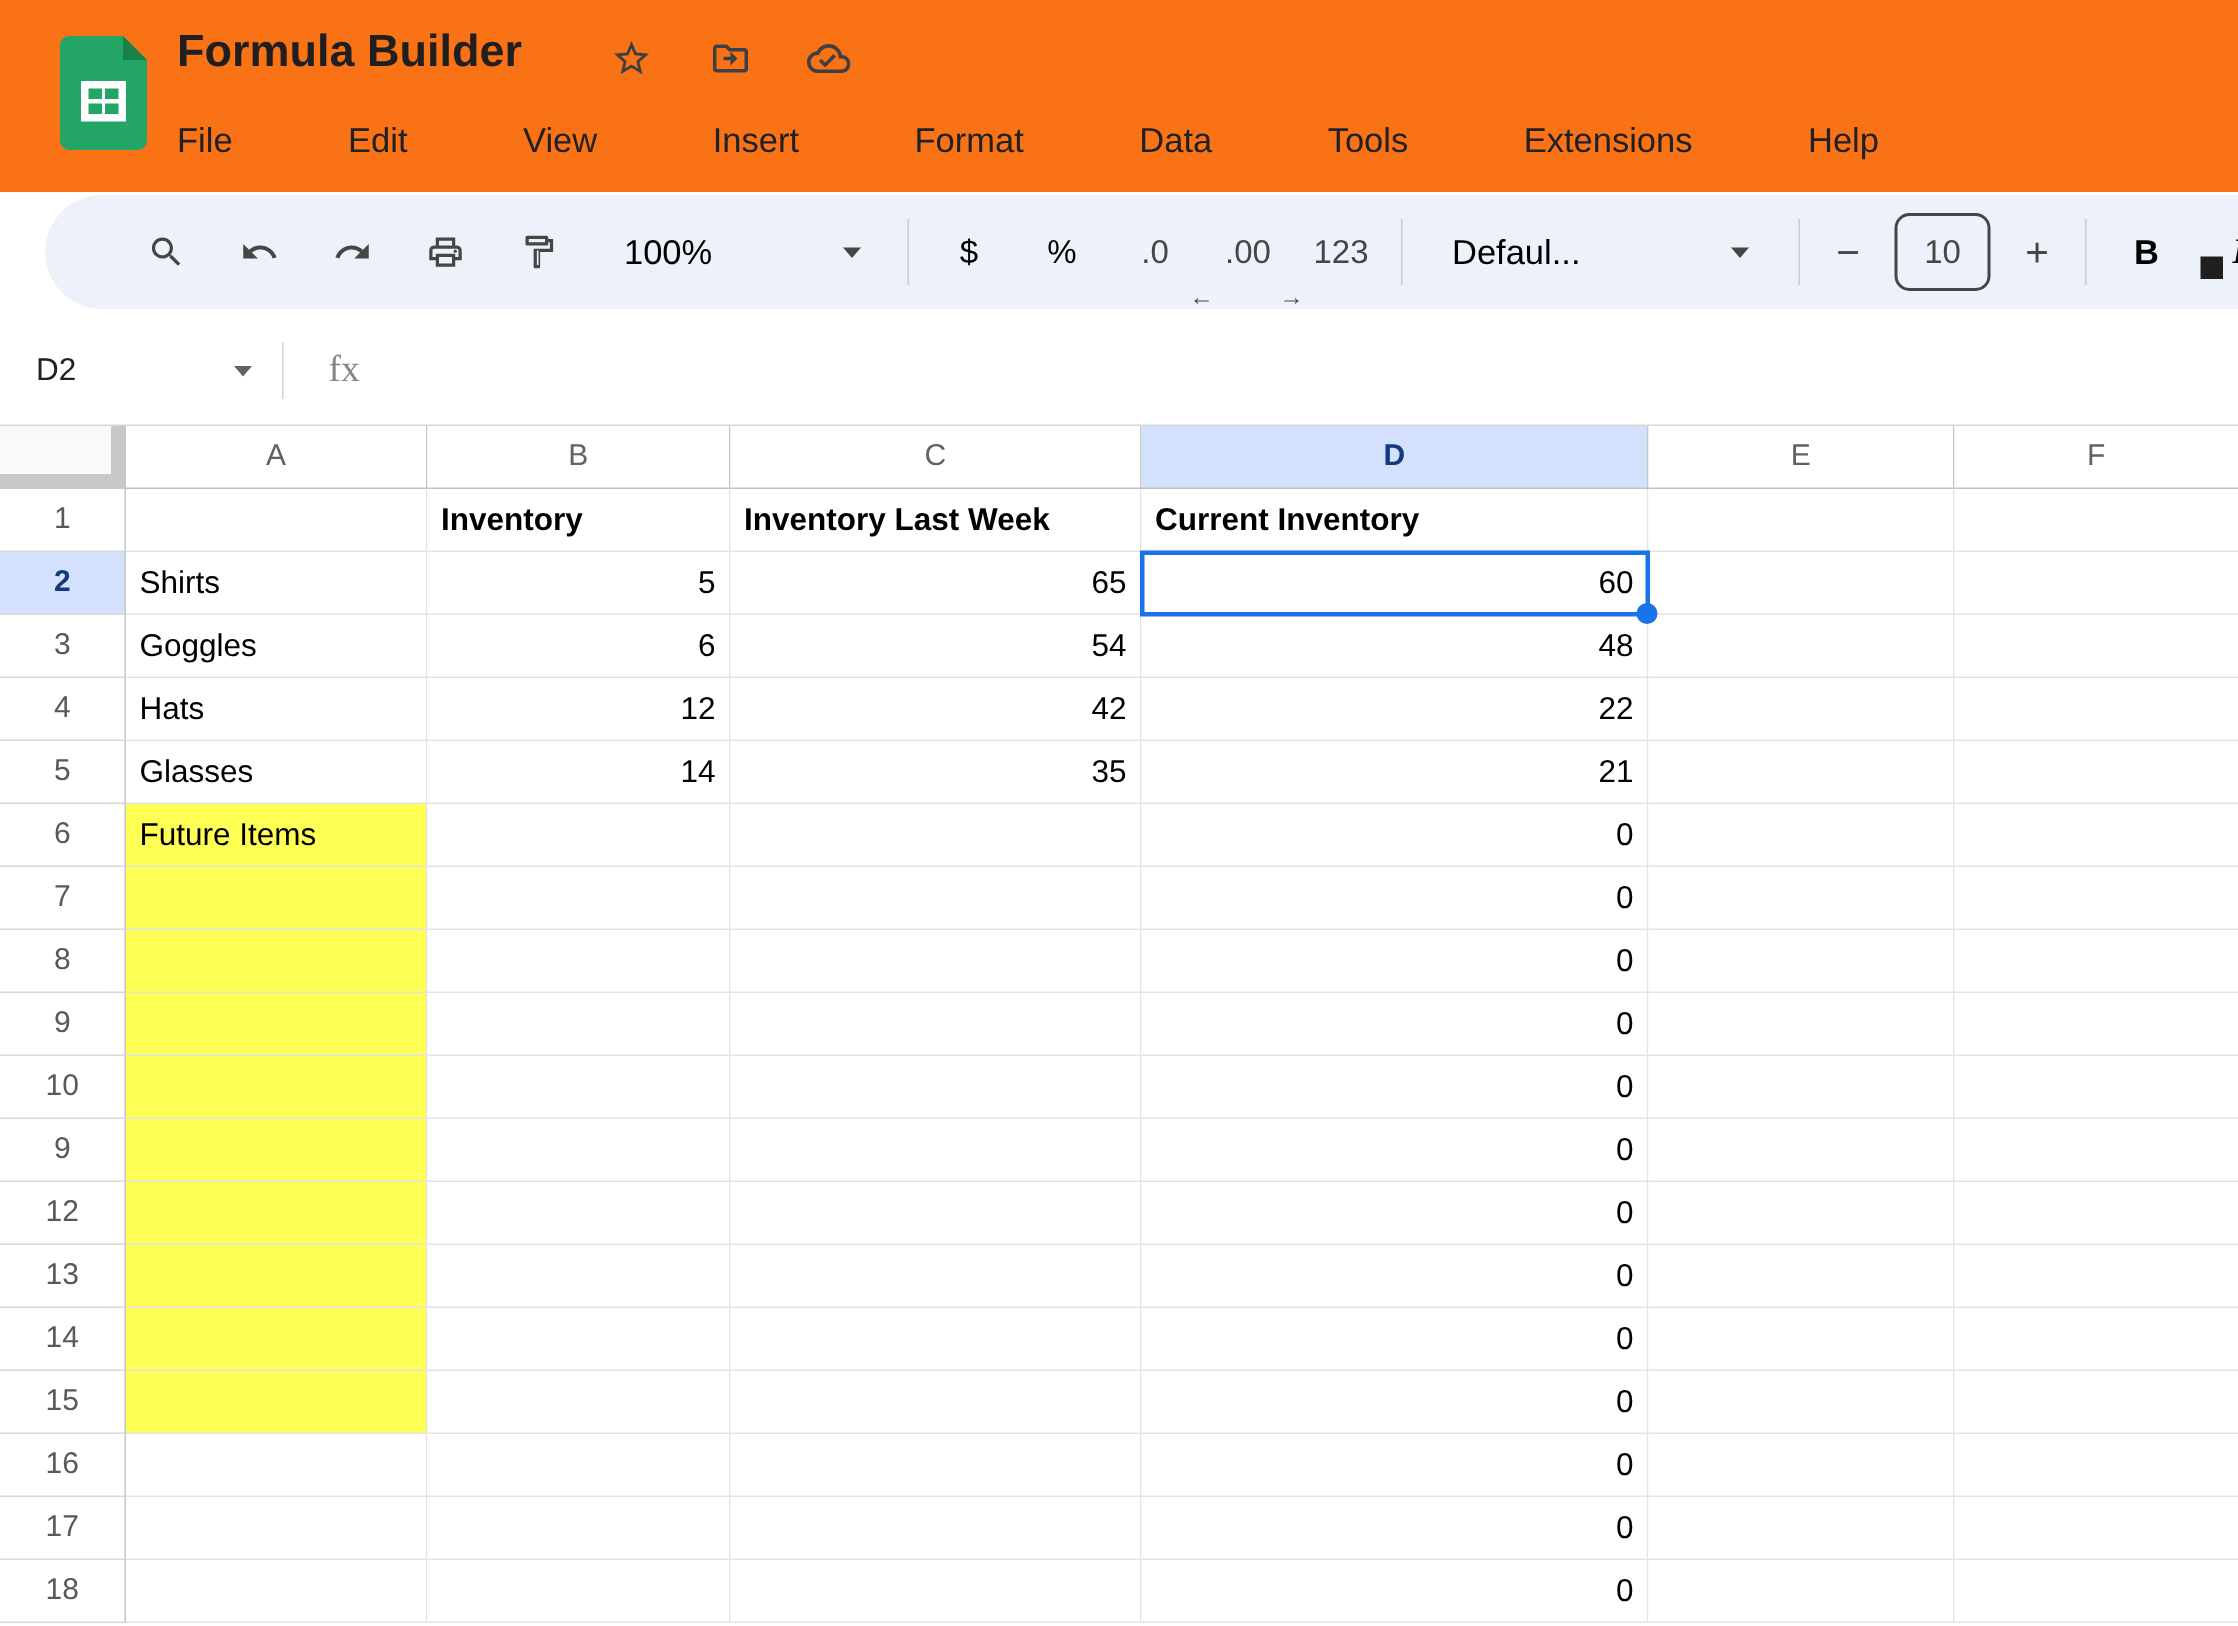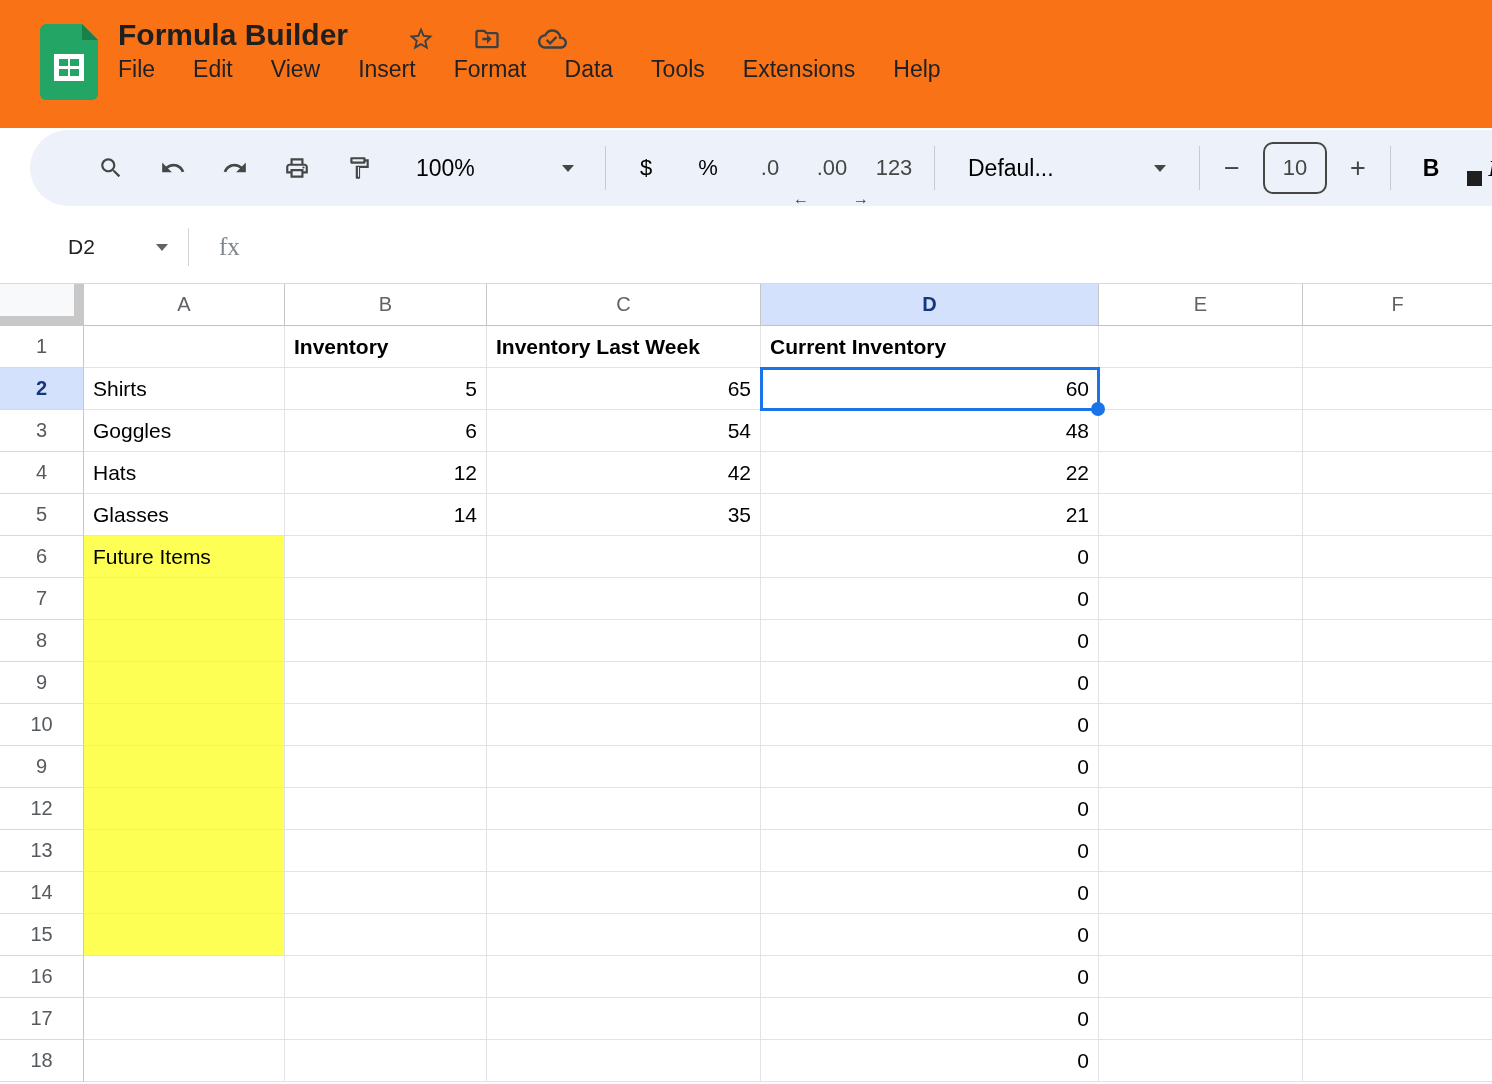--- a/index.html
+++ b/index.html
@@ -5,21 +5,21 @@
   html,body{margin:0;padding:0;overflow:hidden;}
   body{width:1492px;height:1084px;background:#fff;font-family:"Liberation Sans",sans-serif;position:relative;}
 
   
   .titlebar{position:absolute;top:0;left:0;right:0;height:128px;background:#f97316;}
   .logo{position:absolute;left:40px;top:24px;}
   .doc-title{position:absolute;left:118px;top:18px;font-size:30px;font-weight:600;color:#1f1f1f;white-space:nowrap;}
   .title-icons{position:absolute;left:406px;top:24px;display:flex;gap:37px;align-items:center;}
   .ticon{width:29px;height:29px;display:flex;align-items:center;justify-content:center;}
   .ticon svg{fill:#3c4043;}
-  .menu-bar{position:absolute;left:99px;top:48px;display:flex;}
+  .menu-bar{position:absolute;left:99px;top:72px;display:flex;gap:39px;}
   .menu-item{font-size:23px;color:#202124;padding:5px 19px;border-radius:6px;line-height:32px;}
 
   
   .toolbar{position:absolute;left:30px;right:-46px;top:130px;height:76px;background:#edf2fa;border-radius:38px;display:flex;align-items:center;padding-left:50px;box-sizing:border-box;}
   .tb-btn{width:62px;height:56px;display:flex;align-items:center;justify-content:center;color:#444746;border-radius:8px;flex:none;position:relative;}
   .tb-btn svg{fill:#444746;}
   .tb-text{font-size:22px;color:#000000;}
   .caret{width:0;height:0;border-left:6px solid transparent;border-right:6px solid transparent;border-top:7px solid #444746;}
   .zoom-ctl{display:flex;align-items:center;justify-content:space-between;width:158px;padding:0 22px 0 26px;flex:none;}
   .zoom-ctl .tb-text{font-size:23px;}
@@ -32,21 +32,21 @@
   .font-ctl .tb-text{font-size:23px;}
   .minus-btn,.plus-btn{width:46px;height:56px;display:flex;align-items:center;justify-content:center;font-size:27px;color:#444746;flex:none;}
   .size-box{width:60px;height:48px;border:2px solid #444746;border-radius:10px;display:flex;align-items:center;justify-content:center;font-size:22px;color:#444746;flex:none;margin:0 8px;}
   .bold-g{font-weight:bold;font-size:23px;}
   .italic-g{font-style:italic;font-family:"Liberation Serif",serif;font-size:24px;font-weight:bold;}
   .edge-sq{position:absolute;right:56px;top:41px;width:15px;height:15px;background:#1f1f1f;}
 
   
   .fmla-bar{position:absolute;top:212px;left:0;right:0;height:70px;background:#fff;display:flex;align-items:center;}
   .name-box{width:188px;display:flex;align-items:center;justify-content:space-between;padding:0 20px 0 24px;box-sizing:border-box;flex:none;}
-  .name-box-text{font-size:21px;color:#202124;margin-left:44px;}
+  .name-box-text{font-size:21px;color:#202124;}
   .name-caret{width:0;height:0;border-left:6px solid transparent;border-right:6px solid transparent;border-top:7px solid #5f6368;}
   .fmla-divider{width:1px;height:38px;background:#d5d5d5;flex:none;}
   .fx{margin-left:30px;font-family:"Liberation Serif",serif;font-size:25px;color:#80868b;flex:none;}
   .fmla-text{margin-left:28px;font-family:"Liberation Mono",monospace;font-size:21px;color:#202124;white-space:pre;}
   .f-orange{color:#e8a33d;}
   .f-purple{color:#7d3da8;}
 
   
   .grid{position:absolute;top:283px;left:0;right:0;bottom:0;border-top:1px solid #d8d8d8;background:#fff;}
   .col-row{display:flex;height:42px;}

